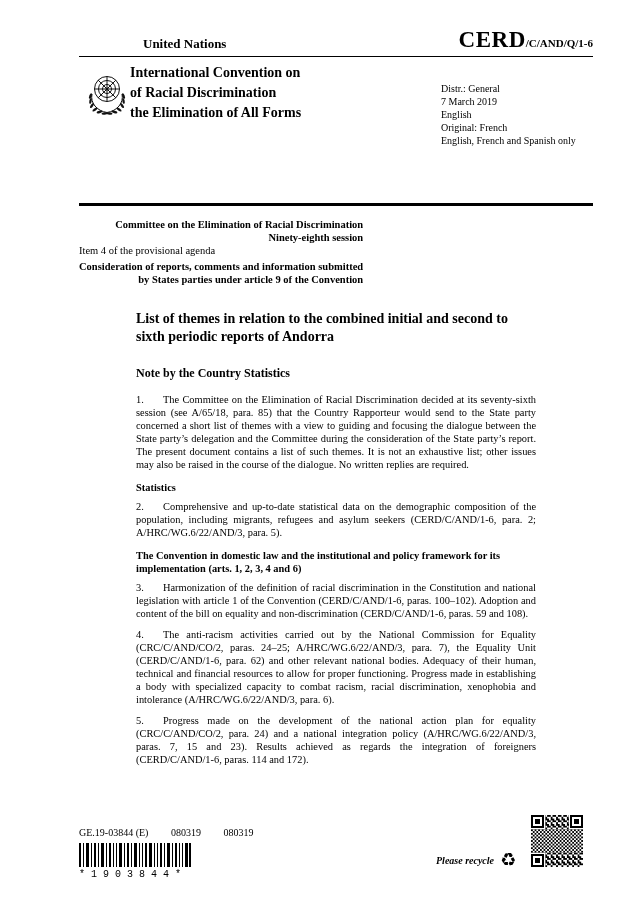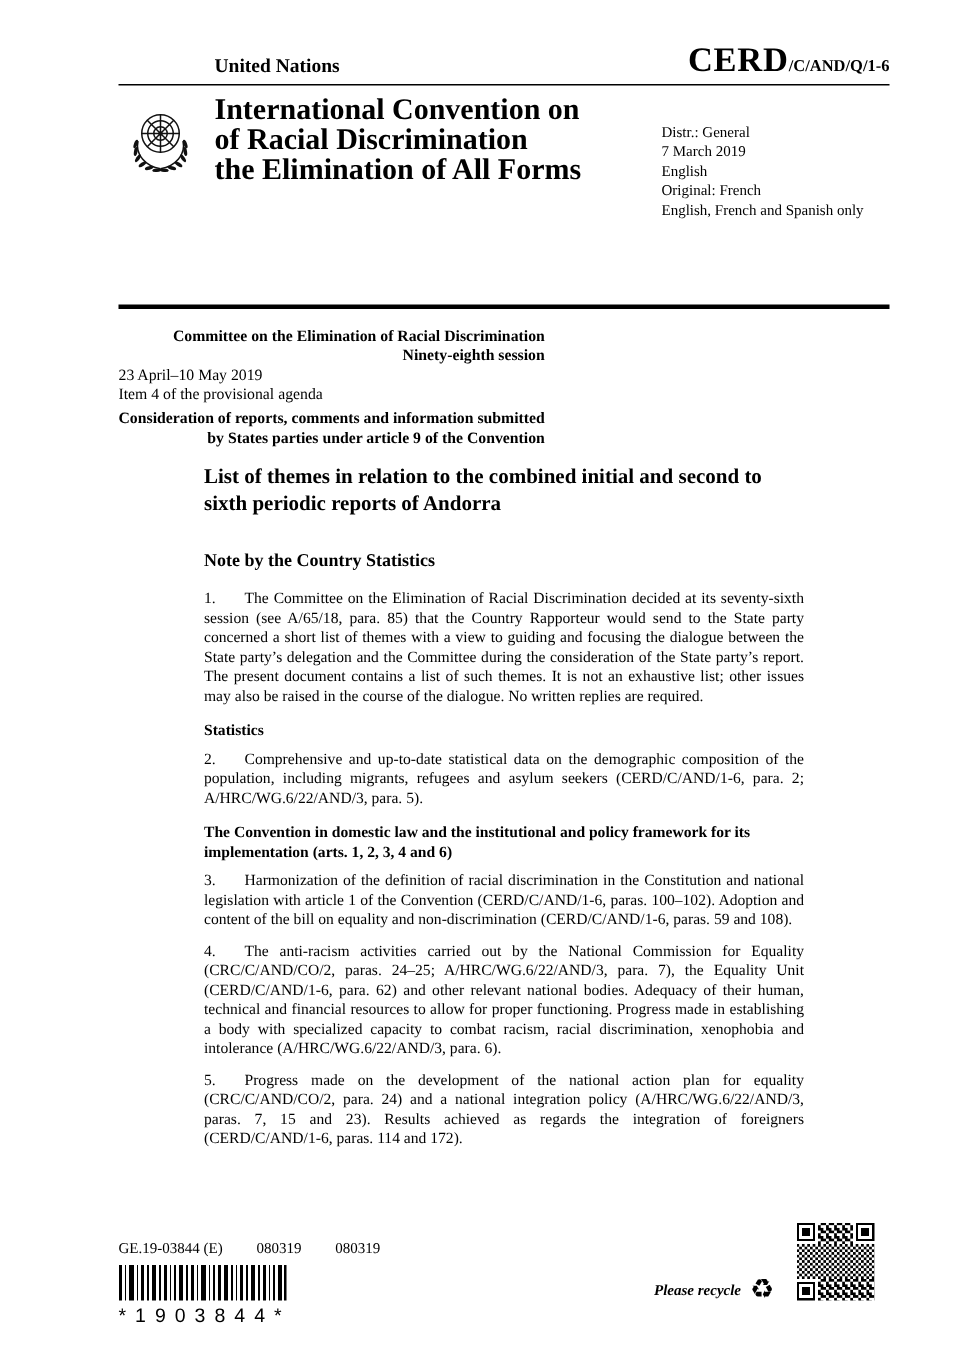--- a/index.html
+++ b/index.html
@@ -26,22 +26,22 @@
   .doc-symbol .sym-big { font-size: 23px; font-weight: bold; letter-spacing: .5px; }
   .doc-symbol .sym-small { font-size: 11px; font-weight: bold; }
   .rule-thin {
     position: absolute; left: 63px; right: 63px; top: 56px;
     border-top: 1px solid #000;
   }
 
   
   .emblem { position: absolute; left: 66px; top: 70px; width: 50px; height: 50px; }
   .conv-title {
-    position: absolute; left: 127px; top: 63px; width: 290px;
-    font-size: 20px; font-weight: bold; line-height: 20px;
+    position: absolute; left: 114px; top: 63px; width: 290px;
+    font-size: 14px; font-weight: bold; line-height: 20px;
   }
   .distr-block {
     position: absolute; left: 425px; top: 82px;
     font-size: 10px; line-height: 13px;
   }
   .rule-thick {
     position: absolute; left: 63px; right: 63px; top: 203px;
     height: 3px; background: #000;
   }
 
@@ -76,22 +76,22 @@
   
   .ge-line {
     position: absolute; left: 63px; top: 827px;
     font-size: 10px; white-space: nowrap;
   }
   .ge-line .ge-date { margin-left: 20px; text-align: center; }
   .barcode-wrap { position: absolute; left: 63px; top: 843px; width: 112px; }
   .barcode-wrap svg { display: block; }
   .barcode-text {
     margin-top: 2px;
-    font-family: Liberation Sans, sans-serif;
-    font-size: 13px; letter-spacing: 6px; white-space: nowrap;
+    font-family: Liberation Mono, monospace;
+    font-size: 10px; letter-spacing: 6px; white-space: nowrap;
   }
   .recycle {
     position: absolute; left: 420px; top: 851px;
     display: flex; align-items: center; gap: 6px;
     font-size: 10px; font-weight: bold; font-style: italic;
   }
   .recycle-glyph {
     font-family: "DejaVu Sans", sans-serif;
     font-size: 18px; font-style: normal; font-weight: normal; line-height: 1;
   }
@@ -151,21 +151,20 @@
     <div>English</div>
     <div>Original: French</div>
     <div>English, French and Spanish only</div>
   </div>
 
   <div class="rule-thick"></div>
 
   <div class="session-block">
     <div class="b">Committee on the Elimination of Racial Discrimination</div>
     <div class="b">Ninety-eighth session</div>
-    <div>23 April–10 May 2019</div>
     <div>Item 4 of the provisional agenda</div>
     <div class="b gap">Consideration of reports, comments and information submitted</div>
     <div class="b">by States parties under article 9 of the Convention</div>
   </div>
 
   <div class="body-content">
     <h1 class="doc-title">List of themes in relation to the combined initial and second to sixth periodic reports of Andorra</h1>
     <h2 class="note-heading">Note by the Country Statistics</h2>
 
     <p class="para"><span class="pnum">1.</span><span>The Committee on the Elimination of Racial Discrimination decided at its seventy-sixth session (see A/65/18, para. 85) that the Country Rapporteur would send to the State party concerned a short list of themes with a view to guiding and focusing the dialogue between the State party’s delegation and the Committee during the consideration of the State party’s report. The present document contains a list of such themes. It is not an exhaustive list; other issues may also be raised in the course of the dialogue. No written replies are required.</span></p>

